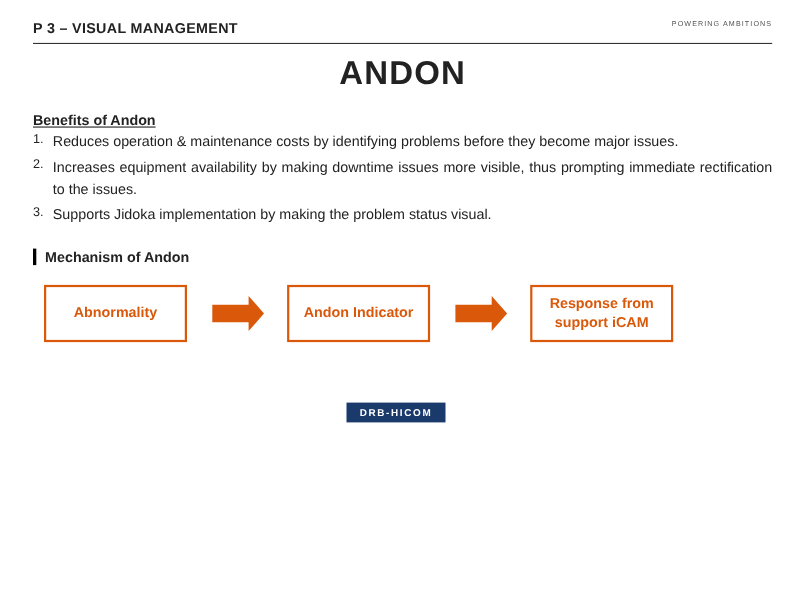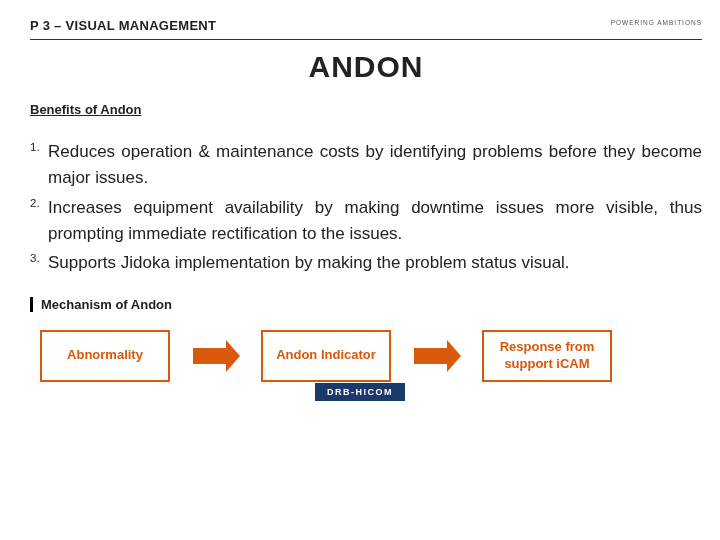--- a/index.html
+++ b/index.html
@@ -74,21 +74,21 @@
       color: #222;
       margin-bottom: 18px;
       letter-spacing: 1px;
     }
 
     
     .section-heading {
       font-size: 13px;
       font-weight: bold;
       color: #222;
-      margin-bottom: 22px;
+      margin-bottom: 2px;
       text-decoration: underline;
     }
 
     
     .benefits-list {
       font-size: 11.5px;
       color: #222;
       line-height: 1.55;
       margin-bottom: 20px;
       padding-left: 0;
@@ -100,21 +100,21 @@
     }
 
     .list-num {
       min-width: 18px;
       font-size: 11.5px;
     }
 
     .list-text {
       flex: 1;
       text-align: justify;
-      font-size: 17px;
+      font-size: 13px;
     }
 
     
     .mechanism-heading {
       font-size: 13px;
       font-weight: bold;
       color: #222;
       margin-bottom: 18px;
       border-left: 3px solid #000000;
       padding-left: 8px;
@@ -153,21 +153,21 @@
     }
 
     .arrow-svg {
       width: 55px;
       height: 44px;
     }
 
     
     .footer {
       position: absolute;
-      bottom: 7px;
+      bottom: 24px;
       left: 50%;
       transform: translateX(-50%);
       text-align: center;
     }
 
     .footer-badge {
       background: #1a3a6b;
       color: #ffffff;
       font-size: 9px;
       font-weight: bold;

